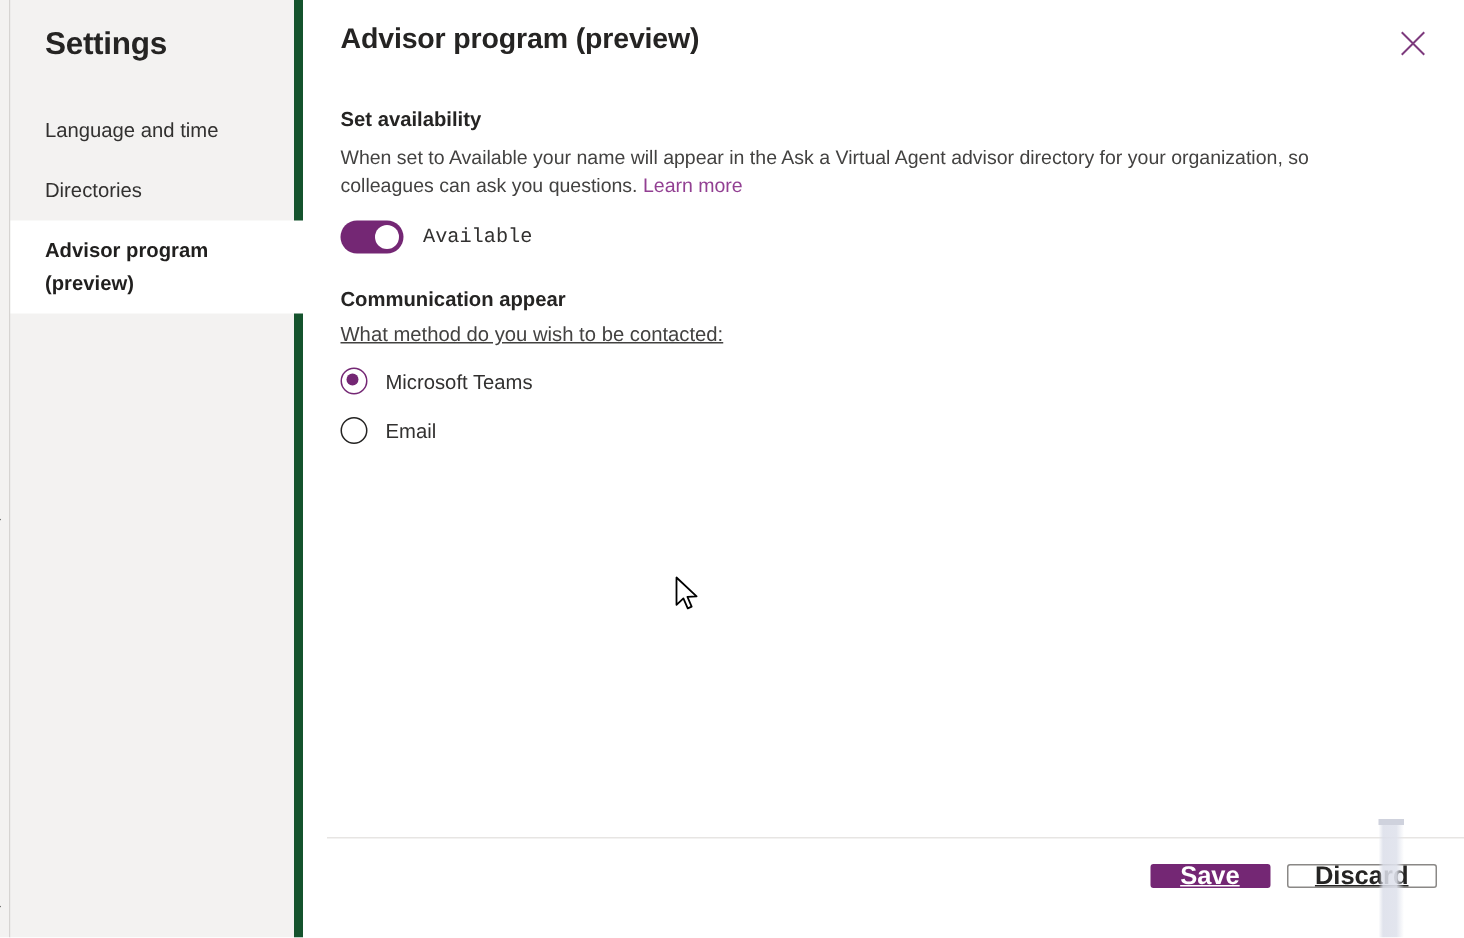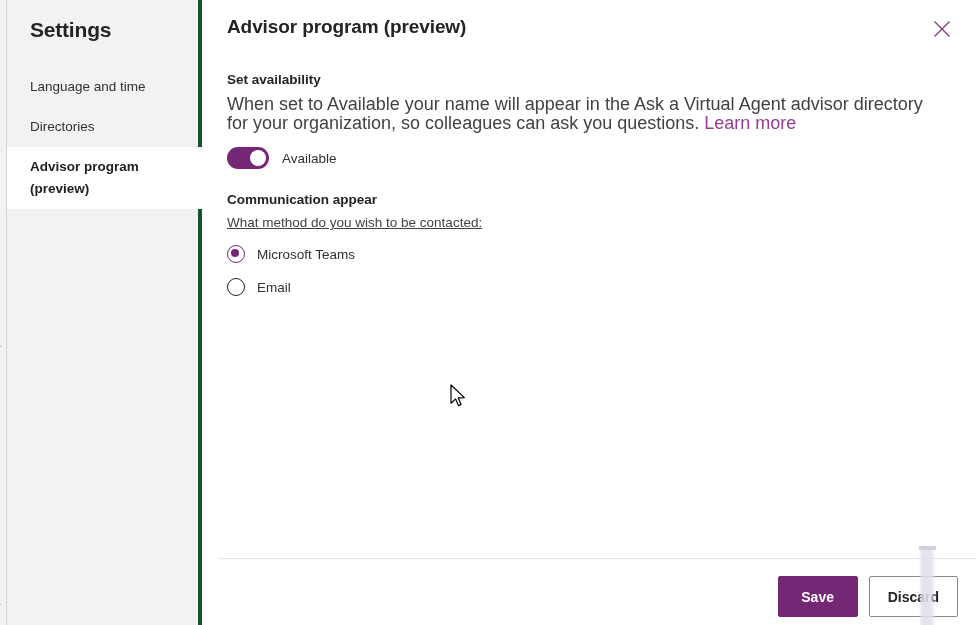--- a/index.html
+++ b/index.html
@@ -38,21 +38,21 @@
     opacity: .85;
   }
 
   
   .sidebar {
     position: absolute;
     left: 7px; top: 0;
     width: 195px;
     height: 625px;
     background: #f3f2f1;
-    border-right: 4px solid #14532d;
+    border-right: 6px solid #14532d;
     box-sizing: border-box;
   }
   .sidebar-title {
     position: absolute;
     left: 23px;
     top: 18px;
     font-size: 21px;
     font-weight: 600;
     color: #252423;
     letter-spacing: -.2px;
@@ -114,21 +114,21 @@
     top: 56px;
     right: 20px;
   }
   .section-head {
     font-size: 13.5px;
     font-weight: 600;
     color: #252423;
     margin: 16px 0 8px 0;
   }
   .section-desc {
-    font-size: 18px;
+    font-size: 13px;
     color: #434241;
     line-height: 19px;
     max-width: 702px;
     margin: 0;
   }
   .link {
     color: #923f92;
     text-decoration: none;
     cursor: pointer;
   }
@@ -154,20 +154,21 @@
     left: 23px;
     width: 16px;
     height: 16px;
     border-radius: 50%;
     background: #ffffff;
   }
   .toggle-label {
     margin-left: 13px;
     font-size: 13.5px;
     color: #323130;
+    font-family: Liberation Mono, monospace;
   }
 
   
   .comm-block { margin-top: 23px; }
   .comm-desc {
     font-size: 13.5px;
     color: #434241;
     margin: 0;
     text-decoration: underline;
   }
@@ -216,31 +217,32 @@
     background: #e7e5e3;
   }
   .footer {
     position: absolute;
     right: 18px;
     top: 576px;
     display: flex;
     gap: 11px;
   }
   .btn {
-    height: 41px;
+    height: 16px;
     min-width: 80px;
     padding: 0 18px;
-    font-size: 14px;
+    font-size: 17px;
     font-family: "Liberation Sans", sans-serif;
     cursor: pointer;
     box-sizing: border-box;
     border-radius: 2px;
     display: flex;
     align-items: center;
     justify-content: center;
+    text-decoration: underline;
   }
   .btn-primary {
     background: #742774;
     color: #ffffff;
     border: 1px solid #742774;
     font-weight: 600;
   }
   .btn-secondary {
     background: #ffffff;
     color: #252423;

